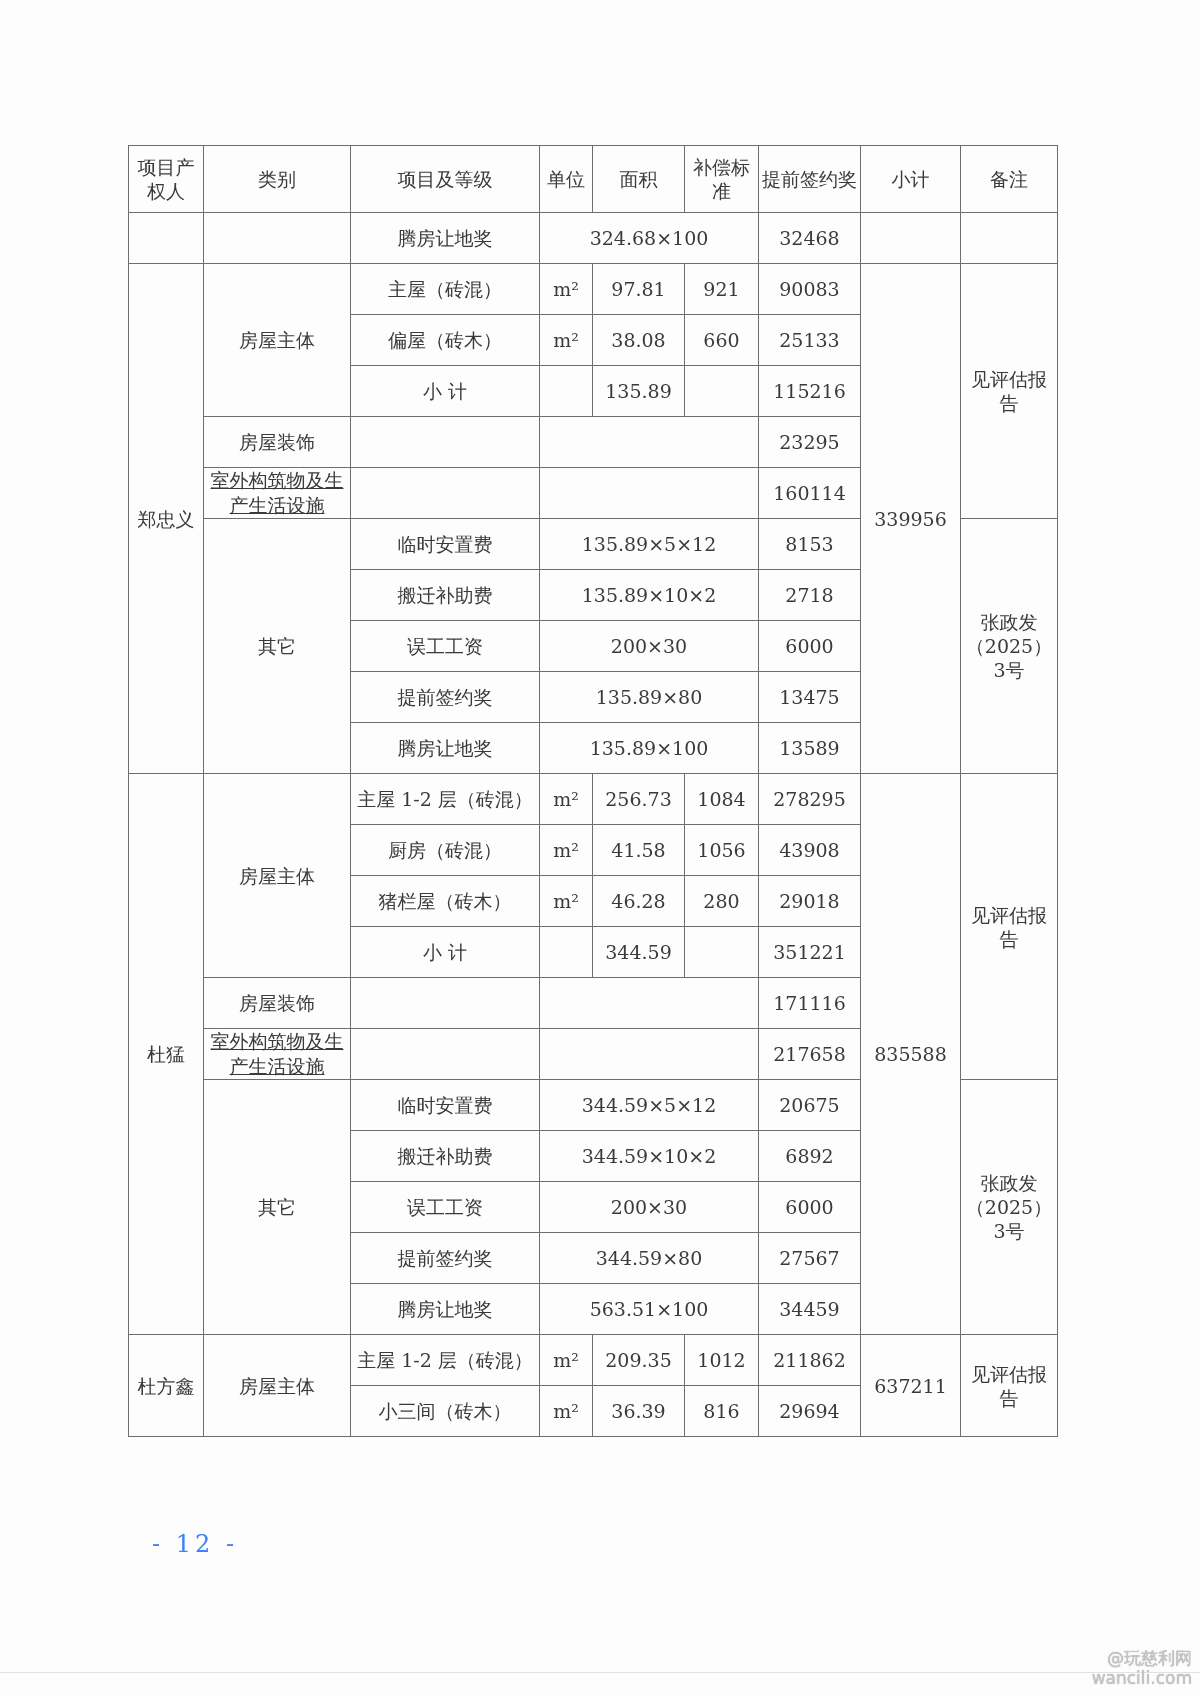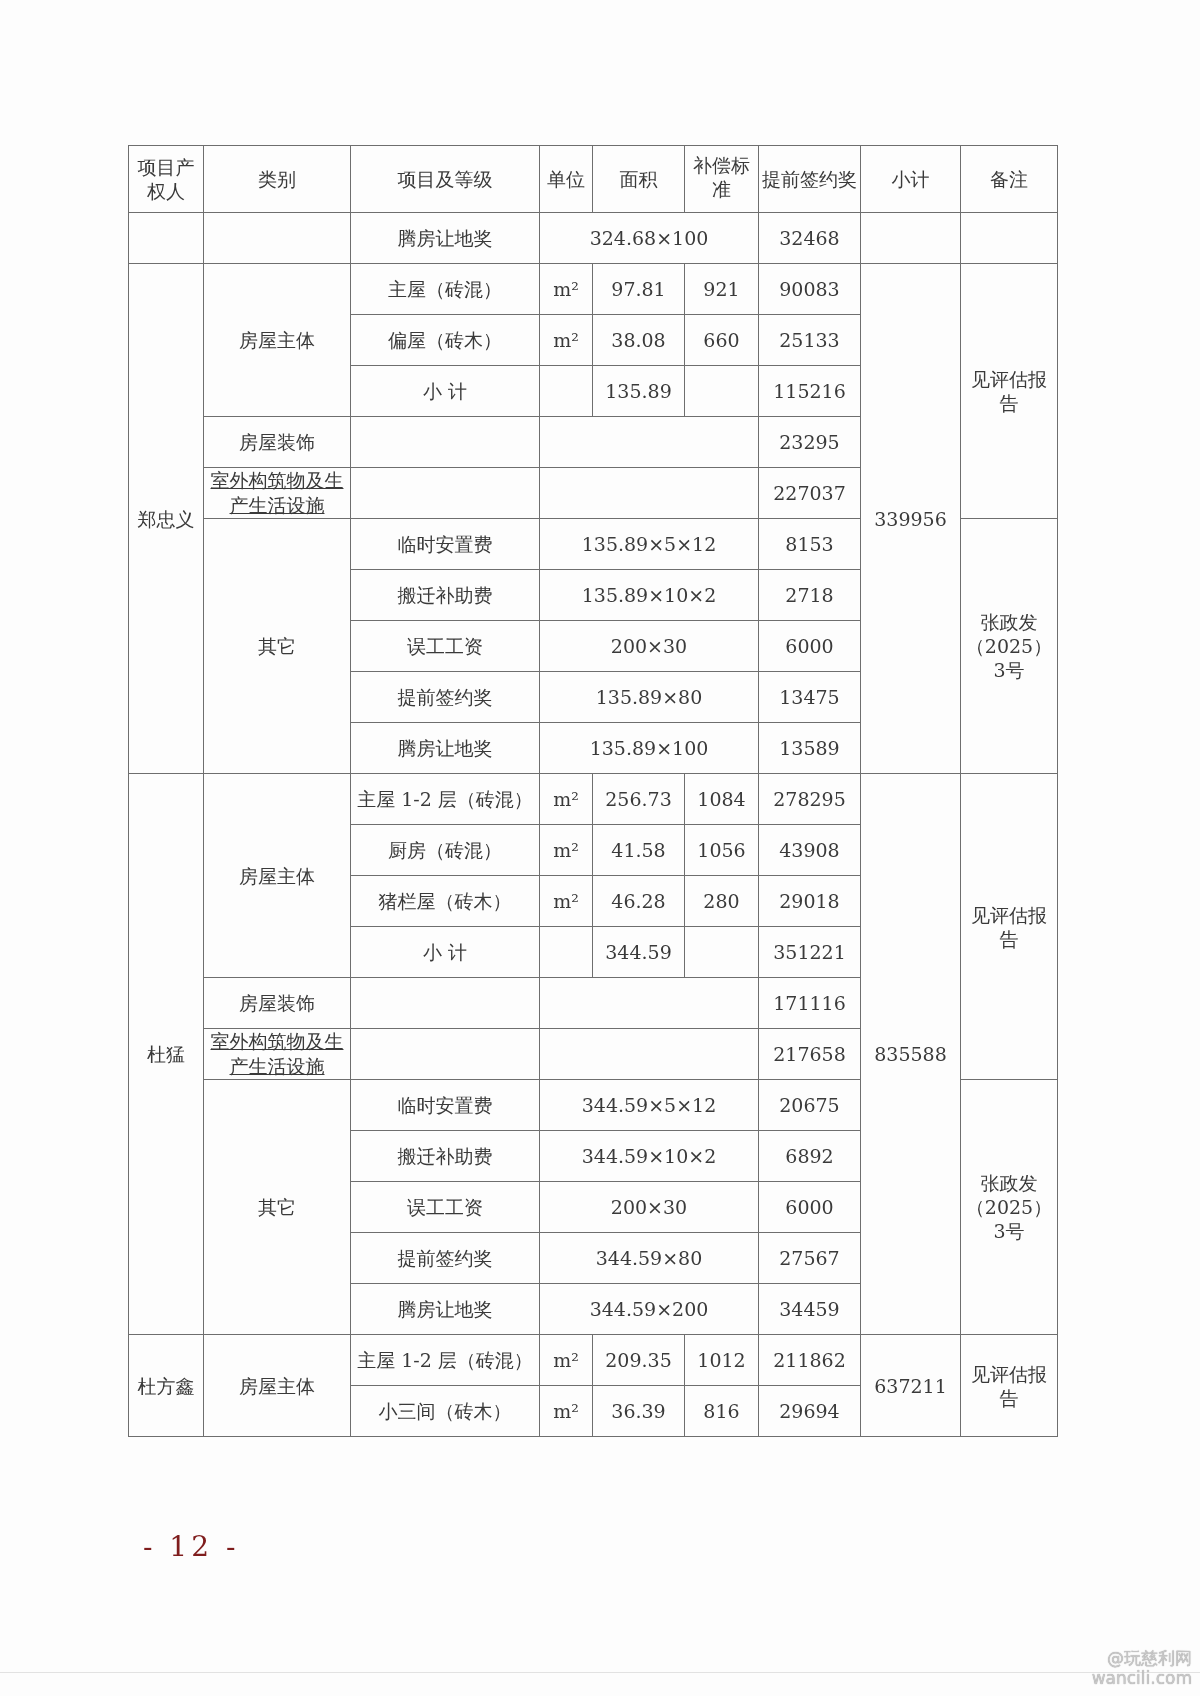--- a/index.html
+++ b/index.html
@@ -16,22 +16,22 @@
   .page-table td, .page-table th {
     border: 1.4px solid #6e6e6e;
     text-align: center; vertical-align: middle;
     font-size: 19px; font-weight: normal; line-height: 24px;
     padding: 0 2px; color: #3a3a3a;
   }
   .page-table tr { height: 51px; }
   .page-table tr.header-row { height: 67px; }
   .page-table td.tight { font-size: 19px; line-height: 25px; letter-spacing: 0; text-decoration: underline; }
   .page-number {
-    position: absolute; left: 143px; top: 1530px;
-    font-size: 28px; letter-spacing: 4px; color: #7f1d1d;
+    position: absolute; left: 152px; top: 1530px;
+    font-size: 24px; letter-spacing: 4px; color: #3b82f6;
   }
   .watermark {
     position: absolute; right: 8px; bottom: 8px; text-align: right;
     font-family: "DejaVu Sans", sans-serif; font-size: 17px; line-height: 20px;
     color: #c8c8c8; text-shadow: 0 0 1px #888; margin-left: 38px;
   }
   .bottom-line {
     position: absolute; left: 0; top: 1672px; width: 1200px; height: 1px; background: #e2e2e2;
   }
 </style>
@@ -50,21 +50,21 @@
       <col style="width:100px">
       <col style="width:97px">
   </colgroup>
   <thead>
     <tr class="header-row">
       <th style="line-height:24px;padding:0 6px;">项目产权人</th>
       <th>类别</th>
       <th>项目及等级</th>
       <th>单位</th>
       <th>面积</th>
-      <th style="padding:0 6px;font-family:Liberation Mono, monospace;">补偿标准</th>
+      <th style="padding:0 6px;">补偿标准</th>
       <th>提前签约奖</th>
       <th>小计</th>
       <th>备注</th>
     </tr>
   </thead>
   <tbody id="table-body">
       <tr>
         <td></td>
         <td></td>
         <td>腾房让地奖</td>
@@ -101,21 +101,21 @@
       <tr>
         <td>房屋装饰</td>
         <td></td>
         <td colspan="3"></td>
         <td>23295</td>
       </tr>
       <tr>
         <td class="tight">室外构筑物及生产生活设施</td>
         <td></td>
         <td colspan="3"></td>
-        <td>227037</td>
+        <td>160114</td>
       </tr>
       <tr>
         <td rowspan="5">其它</td>
         <td>临时安置费</td>
         <td colspan="3">135.89×5×12</td>
         <td>8153</td>
         <td rowspan="5">张政发（2025）3号</td>
       </tr>
       <tr>
         <td>搬迁补助费</td>
@@ -198,21 +198,21 @@
         <td colspan="3">200×30</td>
         <td>6000</td>
       </tr>
       <tr>
         <td>提前签约奖</td>
         <td colspan="3">344.59×80</td>
         <td>27567</td>
       </tr>
       <tr>
         <td>腾房让地奖</td>
-        <td colspan="3">344.59×200</td>
+        <td colspan="3">563.51×100</td>
         <td>34459</td>
       </tr>
       <tr>
         <td rowspan="2">杜方鑫</td>
         <td rowspan="2">房屋主体</td>
         <td>主屋 1-2 层（砖混）</td>
         <td class="unit">m²</td>
         <td>209.35</td>
         <td>1012</td>
         <td>211862</td>

